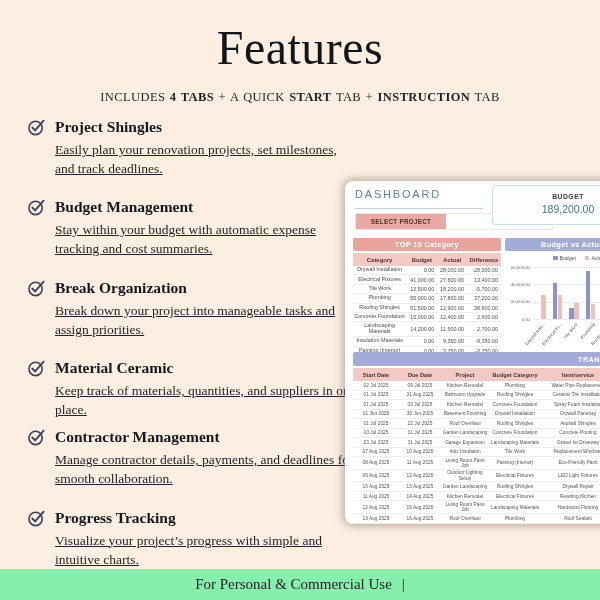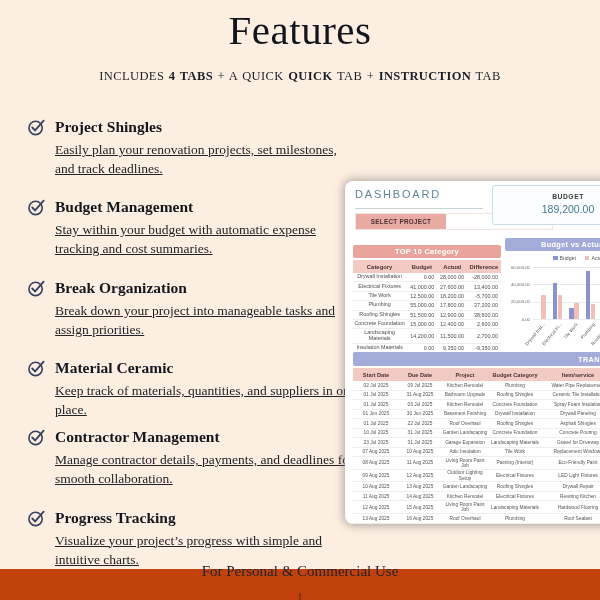--- a/index.html
+++ b/index.html
@@ -3,22 +3,22 @@
 <meta charset="utf-8">
 <style>
   html,body{margin:0;padding:0;}
   body{
     width:600px;height:600px;position:relative;overflow:hidden;
     background:#fcefe1;
     font-family:"Liberation Serif",serif;color:#1d1f28;
   }
   
   .page-title{
-    text-align:center;font-size:41px;font-weight:400;letter-spacing:.5px;
-    margin:0;padding-top:6px;color:#13151d;
+    text-align:center;font-size:48px;font-weight:400;letter-spacing:.5px;
+    margin:0;padding-top:20px;color:#13151d;
   }
   .page-subtitle{
     text-align:center;font-size:12.5px;letter-spacing:.4px;word-spacing:1px;
     margin-top:15px;color:#1d1f28;
   }
   
   #features{position:absolute;left:28px;top:118px;width:328px;}
   .feature-item{margin-bottom:20px;}
   .feature-item:nth-child(4){margin-bottom:9px;}
   .f-head{display:flex;align-items:center;gap:9px;}
@@ -41,21 +41,21 @@
     font-size:6.3px;font-weight:bold;color:#3c3c44;position:relative;}
   .sel-caret{position:absolute;right:5px;top:3px;color:#4a90d9;font-size:7px;line-height:1;}
   #budget-box{position:absolute;left:147px;top:4px;width:150px;height:38px;background:#fbfdfe;
     border:1.5px solid #c9dde8;border-radius:3px;text-align:center;}
   .b-label{margin-top:7px;font-size:6.8px;font-weight:bold;color:#3c3c3c;letter-spacing:.5px;}
   .b-value{margin-top:3px;font-size:10.5px;color:#40798d;}
   .banner{height:13px;background:#e8a39c;border-radius:2px;color:#fff;font-size:7.4px;font-weight:bold;
     display:flex;align-items:center;justify-content:center;letter-spacing:.3px;}
   .banner.blue{background:#a3abd8;}
   
-  #top10{position:absolute;left:8px;top:64px;width:148px;}
+  #top10{position:absolute;left:8px;top:57px;width:148px;}
   #top10-header,.t-row{display:grid;grid-template-columns:36% 21% 20% 23%;align-items:center;}
   #top10-header{margin-top:2px;height:13px;background:#f3c9c4;font-size:5.9px;font-weight:bold;color:#463232;}
   #top10-header div{text-align:center;}
   .t-row{min-height:8.4px;border-bottom:0.5px solid #eeeeee;font-size:5.4px;color:#4f4f4f;}
   .t-cat{text-align:center;line-height:1.1;padding:1px 1px;}
   .t-num{text-align:right;padding-right:3px;}
   
   #chart-sec{position:absolute;left:160px;top:57px;width:137px;}
   #legend{position:absolute;left:48px;top:17px;display:flex;gap:9px;font-size:5.2px;color:#555;align-items:center;white-space:nowrap;}
   .lg-item{display:flex;align-items:center;gap:2px;}
@@ -70,29 +70,29 @@
   #trans{position:absolute;left:8px;top:171px;width:290px;}
   #trans-banner{position:relative;height:14px;background:#a3abd8;border-radius:2px;overflow:hidden;}
   #trans-banner-label{position:absolute;left:225px;top:0;height:14px;display:flex;align-items:center;
     color:#fff;font-size:7.2px;font-weight:bold;letter-spacing:.5px;white-space:nowrap;}
   #trans-header,.x-row{display:grid;grid-template-columns:46px 42px 48px 52px 74px 28px;align-items:center;}
   #trans-header{margin-top:2px;height:13px;background:#f3c9c4;font-size:5.6px;font-weight:bold;color:#463232;}
   #trans-header div{text-align:center;}
   .x-row{min-height:8.5px;border-bottom:0.5px solid #eeeeee;font-size:4.8px;color:#545454;}
   .x-row div{text-align:center;line-height:1.12;padding:0.5px 1px;}
   
-  #footer{position:absolute;left:0;bottom:0;width:100%;height:31px;background:#c2410c;
+  #footer{position:absolute;left:0;bottom:0;width:100%;height:31px;background:#86efac;
     display:flex;align-items:center;justify-content:center;gap:10px;
-    font-size:15px;color:#23232b;flex-direction:column;}
+    font-size:15px;color:#23232b;}
 </style>
 </head>
 <body>
 
 <h1 class="page-title">Features</h1>
-<div class="page-subtitle" id="subtitle"><span>INCLUDES </span><strong>4 TABS</strong><span> + A QUICK </span><strong>QUICK</strong><span> TAB + </span><strong>INSTRUCTION</strong><span> TAB</span></div>
+<div class="page-subtitle" id="subtitle"><span>INCLUDES </span><strong>4 TABS</strong><span> + A QUICK </span><strong>START</strong><span> TAB + </span><strong>INSTRUCTION</strong><span> TAB</span></div>
 
 <div id="features">
     <div class="feature-item">
       <div class="f-head">
         <span class="f-icon"><svg viewBox="0 0 19 19" width="18" height="18">
             <circle cx="8" cy="10.5" r="7" fill="none" stroke="#3a4160" stroke-width="1.7"></circle>
             <path d="M4.5 10 L7.5 13 L16.5 2.8" fill="none" stroke="#3a4160" stroke-width="2" stroke-linecap="round"></path>
           </svg></span>
         <h3 class="f-title">Project Shingles</h3>
       </div>

